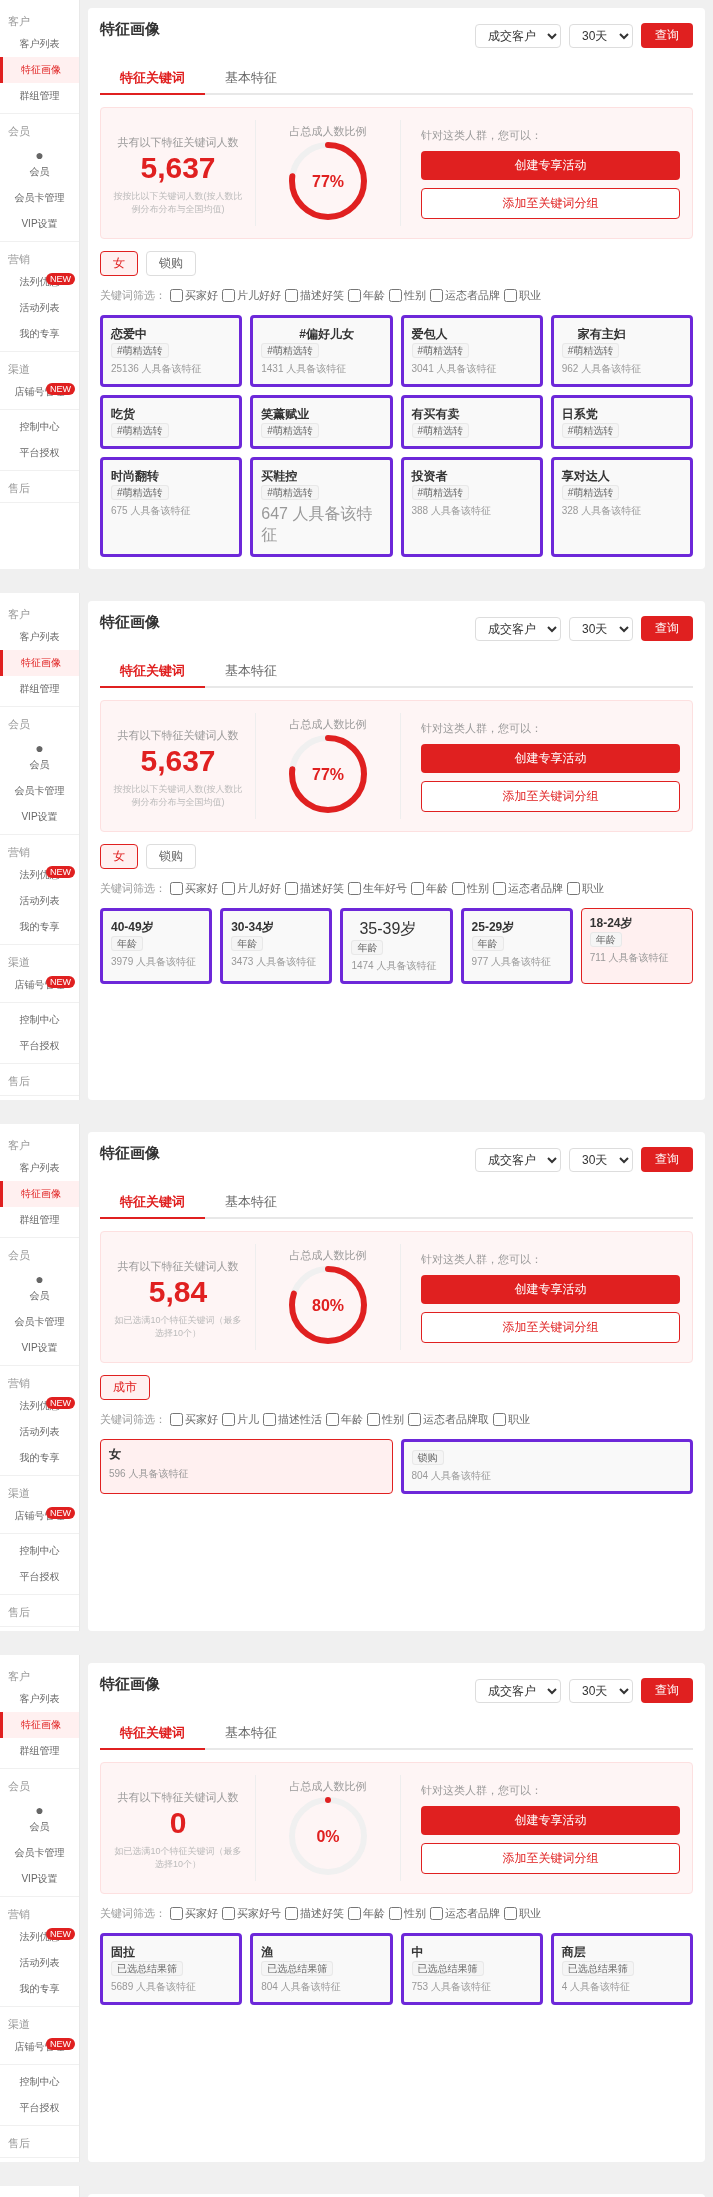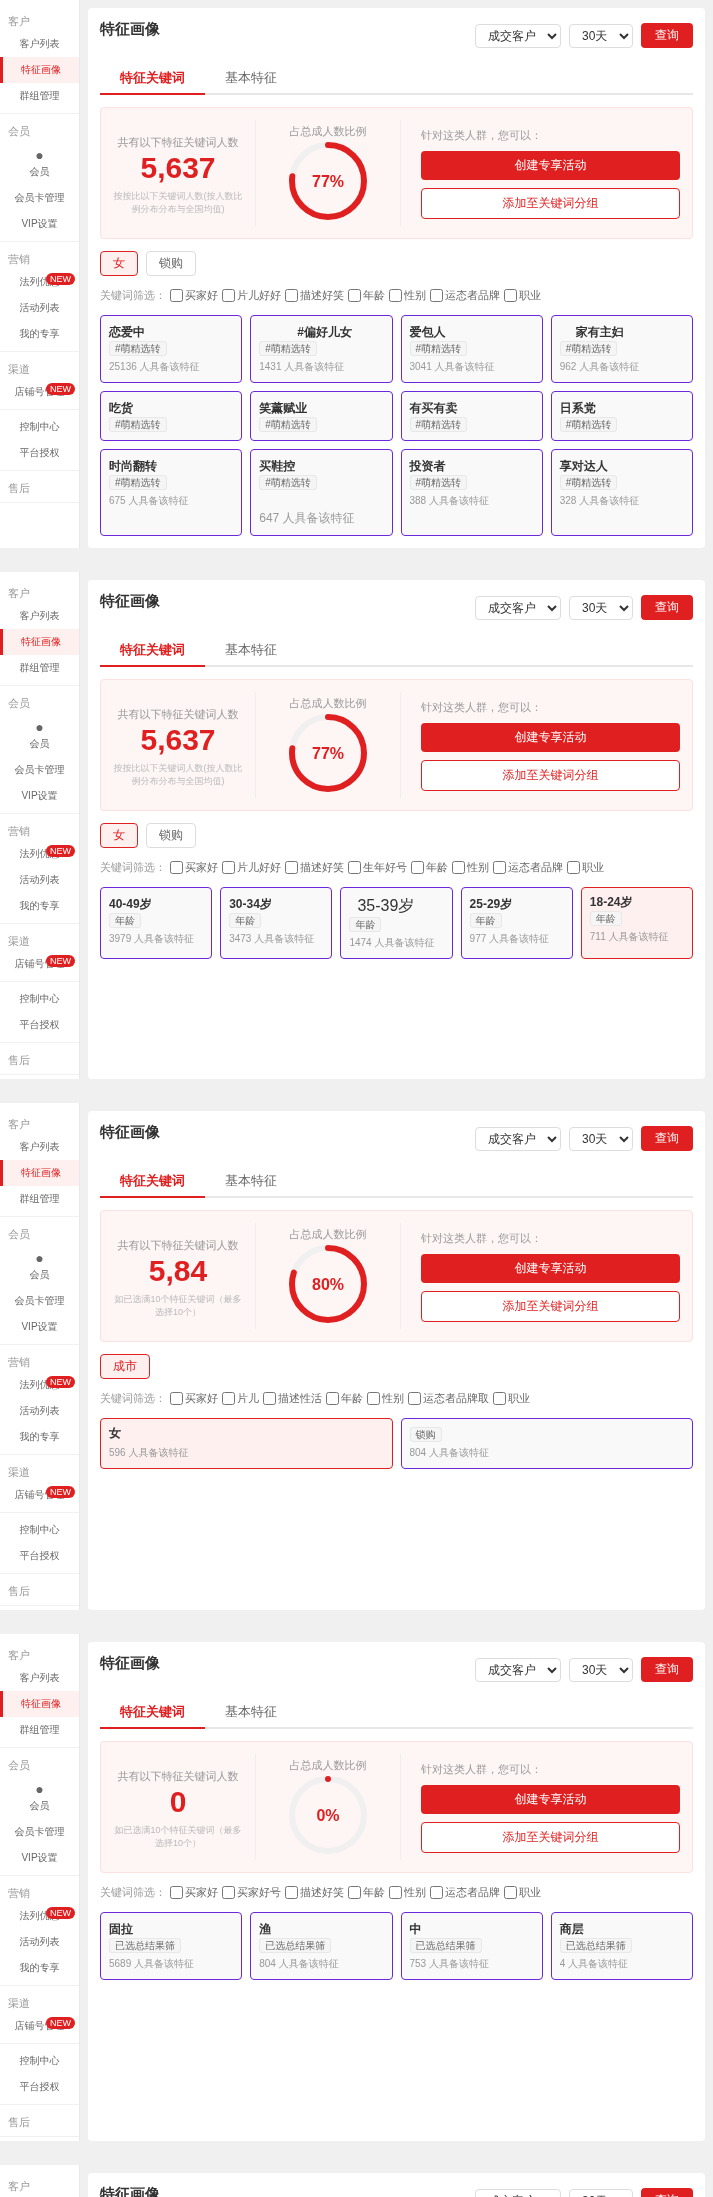--- a/index.html
+++ b/index.html
@@ -39,21 +39,21 @@
     .gender-filter { display: flex; gap: 8px; margin-bottom: 12px; }
     .gender-btn { border: 1px solid #ddd; border-radius: 4px; padding: 3px 12px; font-size: 12px; cursor: pointer; background: #fff; color: #666; }
     .gender-btn.active { border-color: #e02020; color: #e02020; background: #fff0f0; }
     
     
     .keyword-section { margin-bottom: 12px; }
     .keyword-row { display: flex; align-items: center; flex-wrap: wrap; gap: 4px; margin-bottom: 6px; font-size: 11px; color: #666; }
     .keyword-label { color: #999; white-space: nowrap; }
     .checkbox-item { display: flex; align-items: center; gap: 2px; color: #666; }
     .checkbox-item input { margin: 0; }
-    .tag-card { background: #f9f9f9; border: 1px solid #6d28d9; border-radius: 4px; padding: 8px; }
+    .tag-card { background: #f9f9f9; border: 3px solid #6d28d9; border-radius: 4px; padding: 8px; }
     .tag-card-count { font-size: 11px; color: #666; margin-top: 4px; }
     .tag-badge { background: #f5f5f5; border: 1px solid #e8e8e8; border-radius: 3px; padding: 1px 5px; font-size: 10px; color: #666; text-align: right; }
     
     .stats-wrapper { display: flex; align-items: stretch; gap: 12px; padding: 12px; background: #fafafa; border-radius: 4px; margin-bottom: 12px; }
     .stat-col { display: flex; flex-direction: column; align-items: center; justify-content: center; min-width: 120px; }
     .stat-col p { font-size: 10px; color: #aaa; margin-top: 4px; text-align: center; }
     .divider-v { width: 1px; background: #eee; }
     .action-col { display: flex; flex-direction: column; gap: 8px; justify-content: center; flex: 1; padding-left: 8px; }
     .age-card { background: #f9f9f9; border: 1px solid #f0f0f0; border-radius: 4px; padding: 6px 8px; }
     .age-card.active { border-color: #e02020; background: #fff0f0; }
@@ -191,21 +191,21 @@
         <div style="display: grid; grid-template-columns: repeat(4, 1fr); gap: 8px;">
           <div class="tag-card"><div style="font-size: 12px; color: rgb(51, 51, 51); font-weight: bold;">恋爱中</div><span class="tag-badge">#萌精选转</span><div class="tag-card-count" style="font-size: 10px; color: rgb(153, 153, 153); margin-top: 4px;">25136 人具备该特征</div></div>
           <div class="tag-card"><div style="font-size: 12px; color: rgb(51, 51, 51); font-weight: bold; margin-left: 38px;">#偏好儿女</div><span class="tag-badge">#萌精选转</span><div class="tag-card-count" style="font-size: 10px; color: rgb(153, 153, 153); margin-top: 4px;">1431 人具备该特征</div></div>
           <div class="tag-card"><div style="font-size: 12px; color: rgb(51, 51, 51); font-weight: bold;">爱包人</div><span class="tag-badge">#萌精选转</span><div class="tag-card-count" style="font-size: 10px; color: rgb(153, 153, 153); margin-top: 4px;">3041 人具备该特征</div></div>
           <div class="tag-card"><div style="font-size: 12px; color: rgb(51, 51, 51); font-weight: bold; padding-left: 16px;">家有主妇</div><span class="tag-badge">#萌精选转</span><div class="tag-card-count" style="font-size: 10px; color: rgb(153, 153, 153); margin-top: 4px;">962 人具备该特征</div></div>
           <div class="tag-card"><div style="font-size: 12px; color: rgb(51, 51, 51); font-weight: bold;">吃货</div><span class="tag-badge">#萌精选转</span></div>
           <div class="tag-card"><div style="font-size: 12px; color: rgb(51, 51, 51); font-weight: bold;">笑薰赋业</div><span class="tag-badge">#萌精选转</span></div>
           <div class="tag-card"><div style="font-size: 12px; color: rgb(51, 51, 51); font-weight: bold;">有买有卖</div><span class="tag-badge">#萌精选转</span></div>
           <div class="tag-card"><div style="font-size: 12px; color: rgb(51, 51, 51); font-weight: bold;">日系党</div><span class="tag-badge">#萌精选转</span></div>
           <div class="tag-card"><div style="font-size: 12px; color: rgb(51, 51, 51); font-weight: bold;">时尚翻转</div><span class="tag-badge">#萌精选转</span><div class="tag-card-count" style="font-size: 10px; color: rgb(153, 153, 153); margin-top: 4px;">675 人具备该特征</div></div>
-          <div class="tag-card"><div style="font-size: 12px; color: rgb(51, 51, 51); font-weight: bold;">买鞋控</div><span class="tag-badge">#萌精选转</span><div class="tag-card-count" style="font-size: 12px; color: rgb(153, 153, 153); margin-top: 20px;">647 人具备该特征</div></div>
+          <div class="tag-card"><div style="font-size: 12px; color: rgb(51, 51, 51); font-weight: bold;">买鞋控</div><span class="tag-badge">#萌精选转</span><div class="tag-card-count" style="font-size: 16px; color: rgb(153, 153, 153); margin-top: 4px;">647 人具备该特征</div></div>
           <div class="tag-card"><div style="font-size: 12px; color: rgb(51, 51, 51); font-weight: bold;">投资者</div><span class="tag-badge">#萌精选转</span><div class="tag-card-count" style="font-size: 10px; color: rgb(153, 153, 153); margin-top: 4px;">388 人具备该特征</div></div>
           <div class="tag-card"><div style="font-size: 12px; color: rgb(51, 51, 51); font-weight: bold;">享对达人</div><span class="tag-badge">#萌精选转</span><div class="tag-card-count" style="font-size: 10px; color: rgb(153, 153, 153); margin-top: 4px;">328 人具备该特征</div></div>
         </div>
       </div>
     </div>
     <div class="section-block" style="background: rgb(240, 240, 240); padding-bottom: 16px;">
       <div class="sidebar">
         <div class="sidebar-group-label">客户</div>
         <div class="sidebar-item">
           <span style="font-size: 10px;">客户列表</span>

